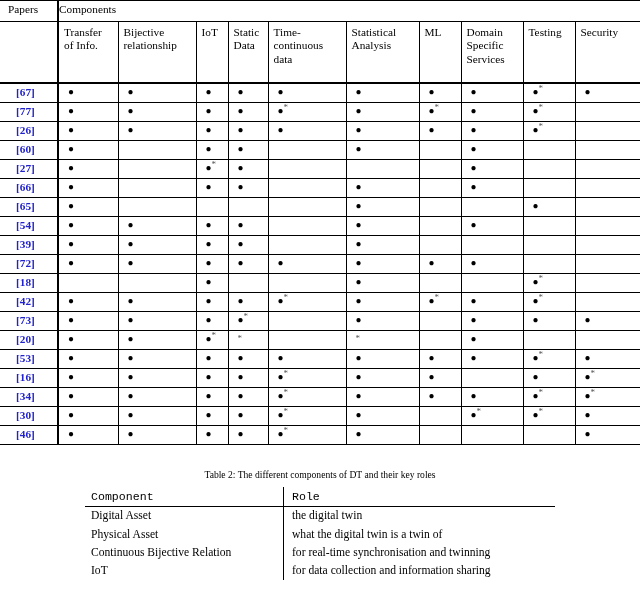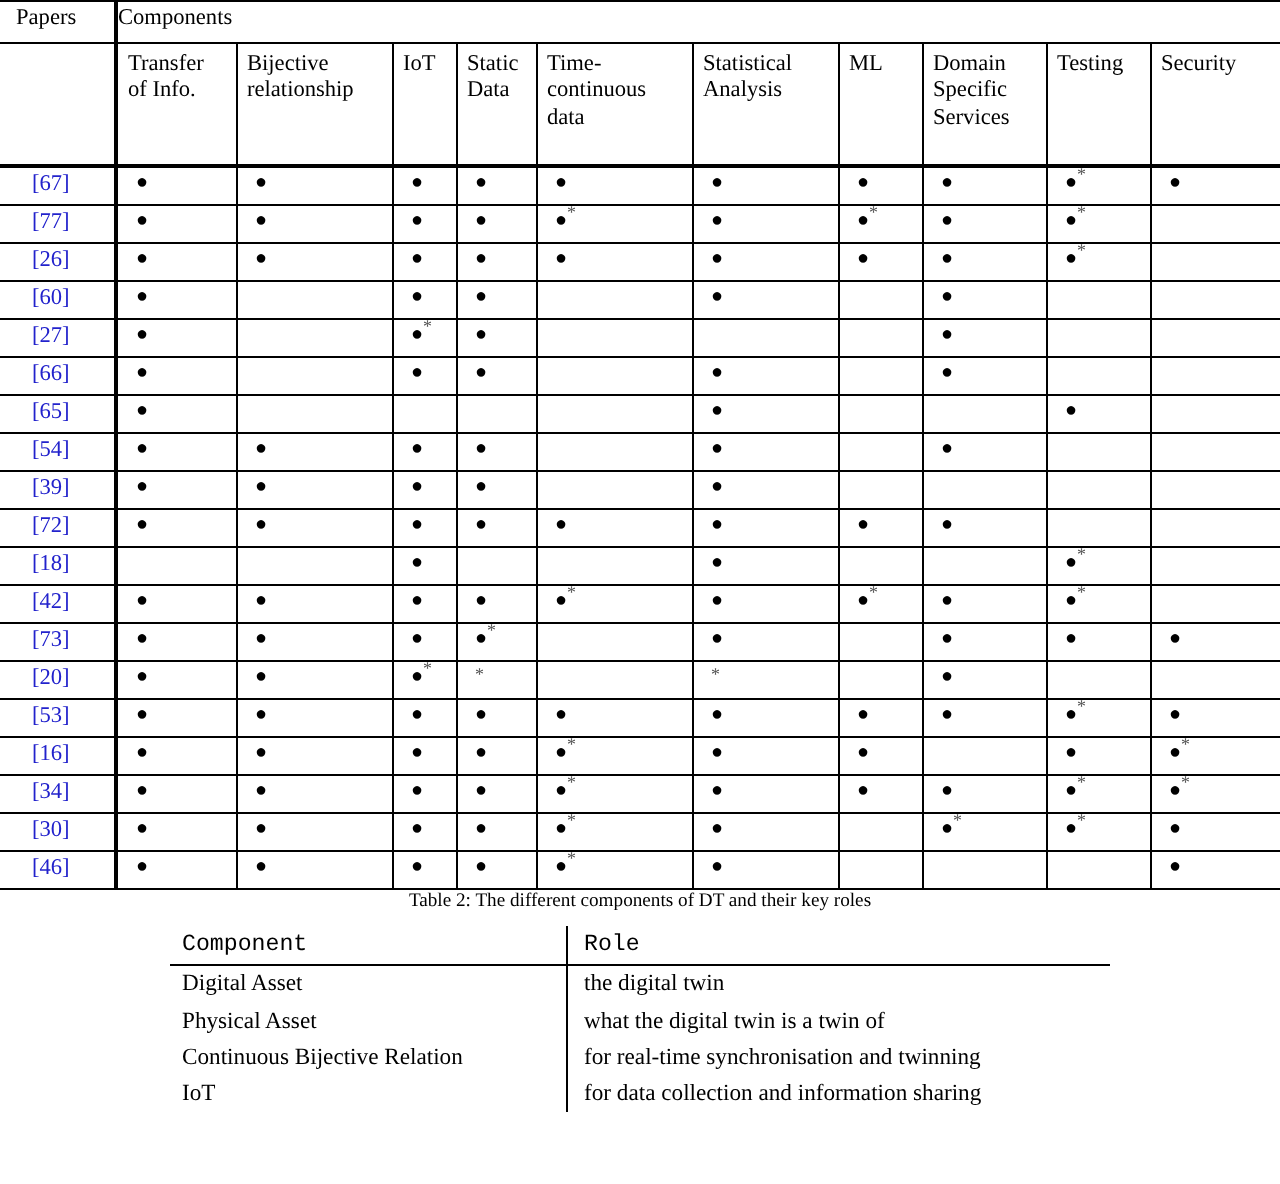--- a/index.html
+++ b/index.html
@@ -69,20 +69,21 @@
   }
 
   
   .t1 .paper {
     border-bottom: 1px solid #000;
     border-right: 2.6px double #000;
     text-align: left;
     padding: 2px 0 2px 16px;
     height: 14px;
     color: #2222cc;
+    font-weight: bold;
   }
   .t1 .cell {
     border-bottom: 1px solid #000;
     border-right: 1px solid #000;
     text-align: left;
     padding: 2px 0 2px 9px;
     height: 14px;
   }
   .t1 .cell-last {
     border-right: none;
@@ -107,20 +108,21 @@
     font-size: 9px;
     color: #555;
     position: relative;
     top: -2px;
   }
 
   
   #caption2 {
     text-align: center;
     font-size: 9.6px;
+    margin-top: 24px;
     margin-bottom: 7px;
   }
 
   
   #table2-wrap {
     display: flex;
     justify-content: center;
   }
   table.t2 {
     border-collapse: collapse;

